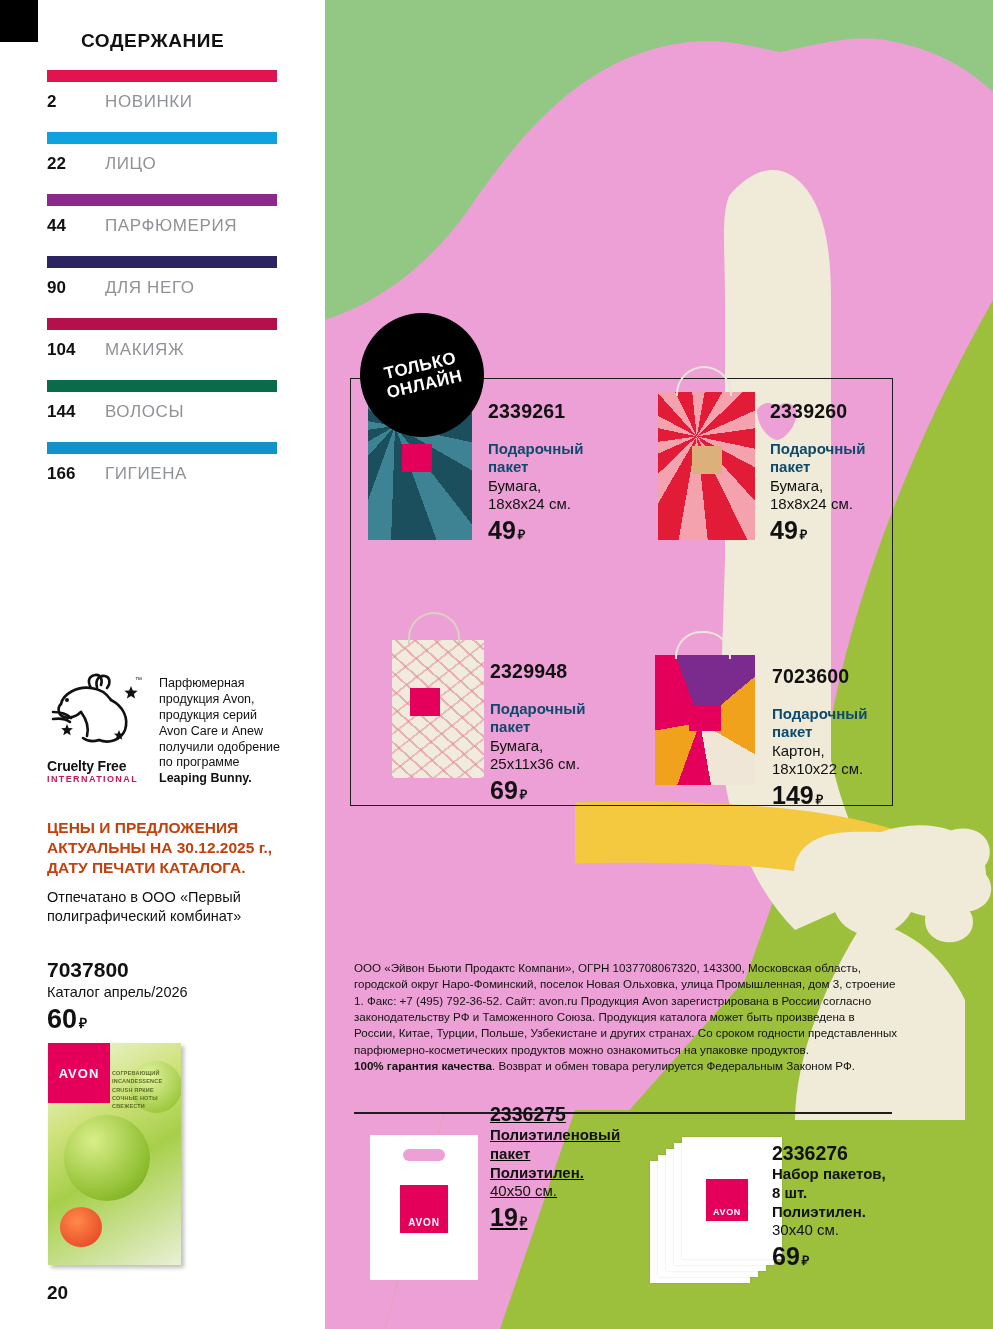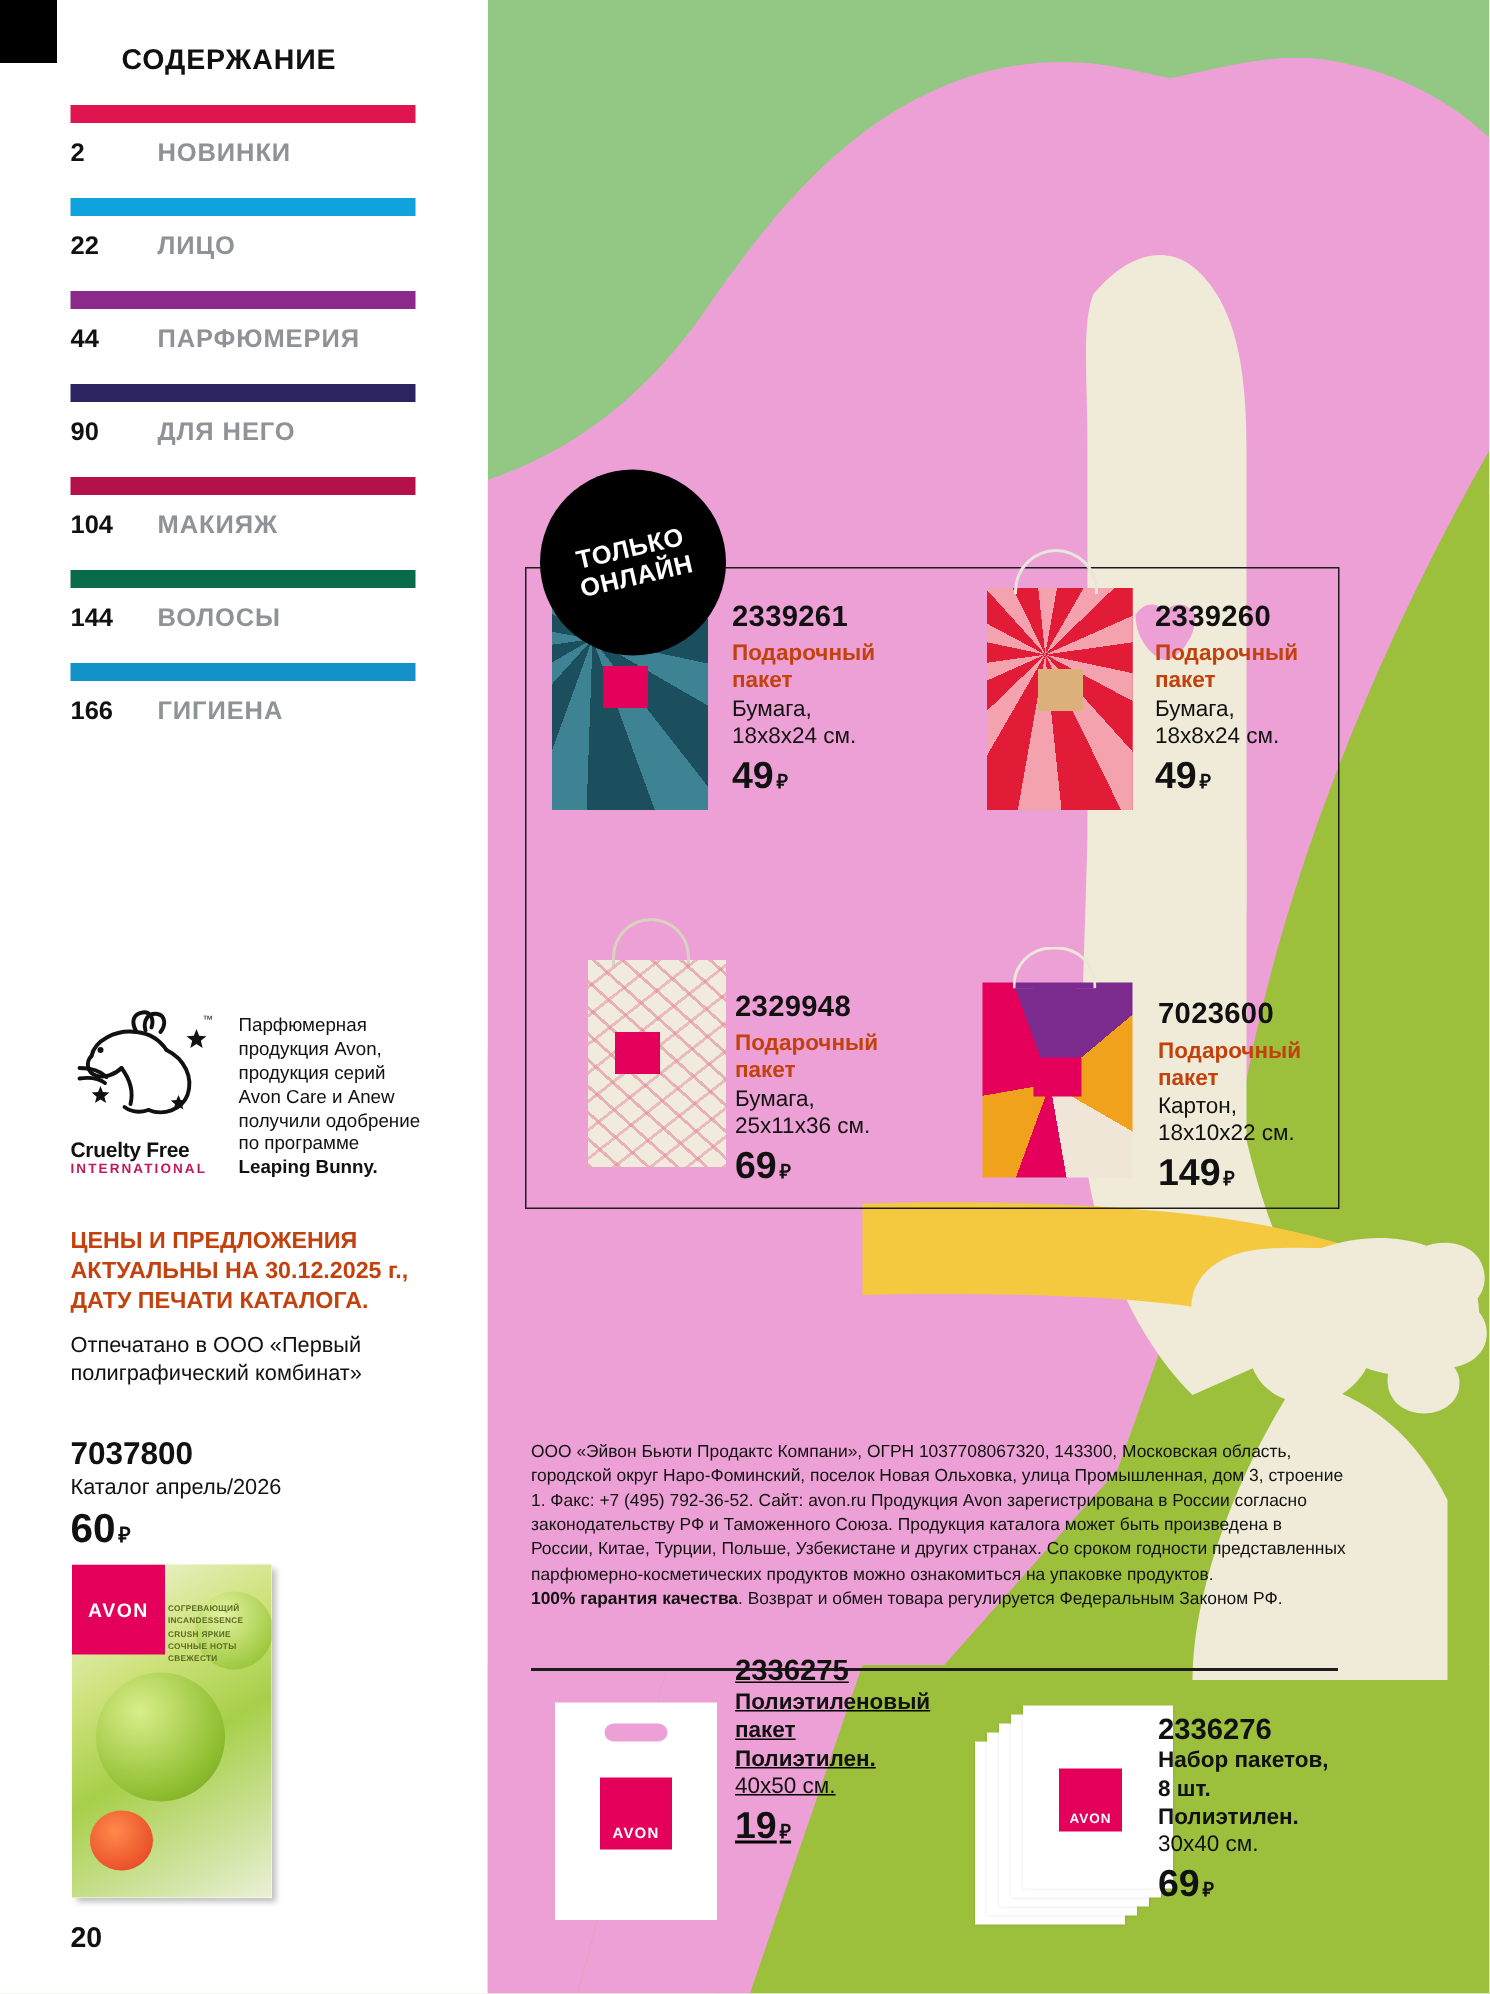--- a/index.html
+++ b/index.html
@@ -16,21 +16,21 @@
   .corner-block { position: absolute; left: 0; top: 0; width: 38px; height: 42px; background: #000; }
   .toc-title {
     position: absolute; left: 47px; top: 30px;
     font-size: 19px; font-weight: 700; letter-spacing: .6px; color: #111; margin-left: 34px;
   }
   .toc { position: absolute; left: 47px; top: 70px; width: 230px; }
   .toc-item { margin-bottom: 20px; }
   .toc-bar { height: 12px; width: 230px; }
   .toc-row { display: flex; align-items: baseline; margin-top: 10px; }
   .toc-num { width: 58px; font-size: 17px; font-weight: 700; color: #111; }
-  .toc-label { font-size: 17px; font-weight: 700; color: #8f9296; letter-spacing: .6px; }
+  .toc-label { font-size: 17px; font-weight: 400; color: #8f9296; letter-spacing: .6px; }
 
   
   .cf-block { position: absolute; left: 47px; top: 672px; width: 260px; display: flex; gap: 12px; }
   .cf-logo { width: 100px; flex: none; }
   .cf-logo svg { display: block; width: 100px; height: 80px; }
   .cf-name { font-size: 14px; font-weight: 700; color: #111; letter-spacing: -.2px; margin-top: 6px; }
   .cf-sub { font-size: 9px; font-weight: 700; color: #c2185b; letter-spacing: 1.4px; }
   .cf-text { font-size: 12.5px; line-height: 1.27; color: #111; padding-top: 4px; }
   .cf-text b { font-weight: 700; }
 
@@ -93,21 +93,21 @@
   }
 
   
   .prod-frame {
     position: absolute; left: 350px; top: 378px; width: 543px; height: 428px;
     border: 1.5px solid #1d1d1d; z-index: 5;
   }
 
   .prod { position: absolute; z-index: 6; }
   .prod .code { font-size: 19.5px; font-weight: 700; color: #111; letter-spacing: .2px; }
-  .prod .name { font-size: 15px; font-weight: 700; color: #c2410c; line-height: 1.23; margin-top: 4px; }
+  .prod .name { font-size: 15px; font-weight: 700; color: #0c4a6e; line-height: 1.23; margin-top: 17px; }
   .prod .desc { font-size: 15px; color: #111; line-height: 1.23; }
   .prod .price { font-size: 25px; font-weight: 700; color: #111; margin-top: 2px; }
   .prod .price .rub { font-size: 13px; font-weight: 700; margin-left: 2px; }
 
   .bagimg { position: absolute; z-index: 6; }
 
   
   .legal {
     position: absolute; left: 354px; top: 960px; width: 545px; z-index: 6;
     font-size: 11.6px; line-height: 1.41; color: #111;

